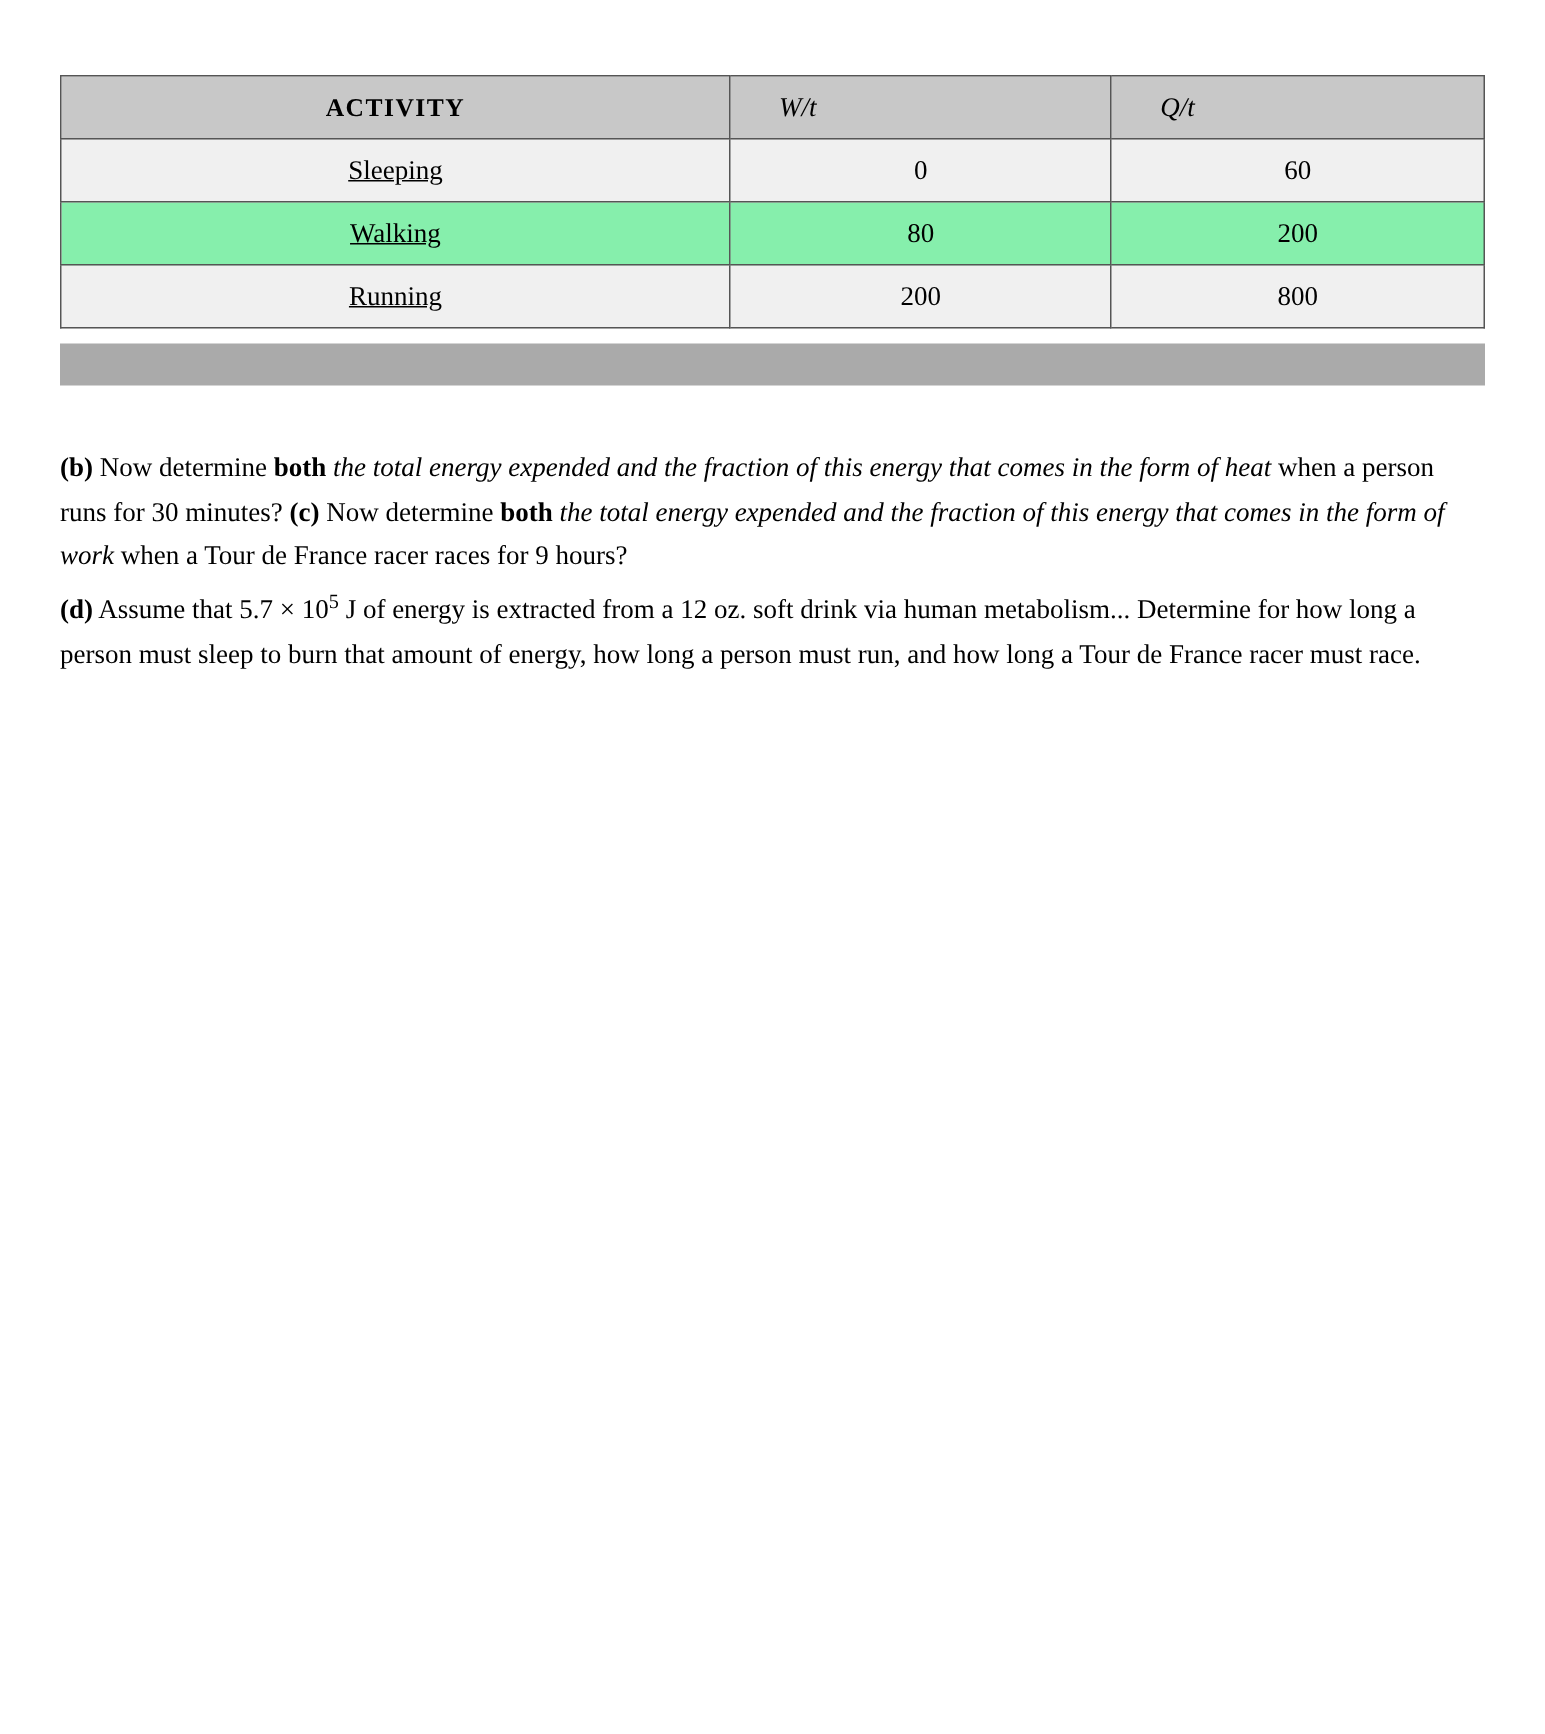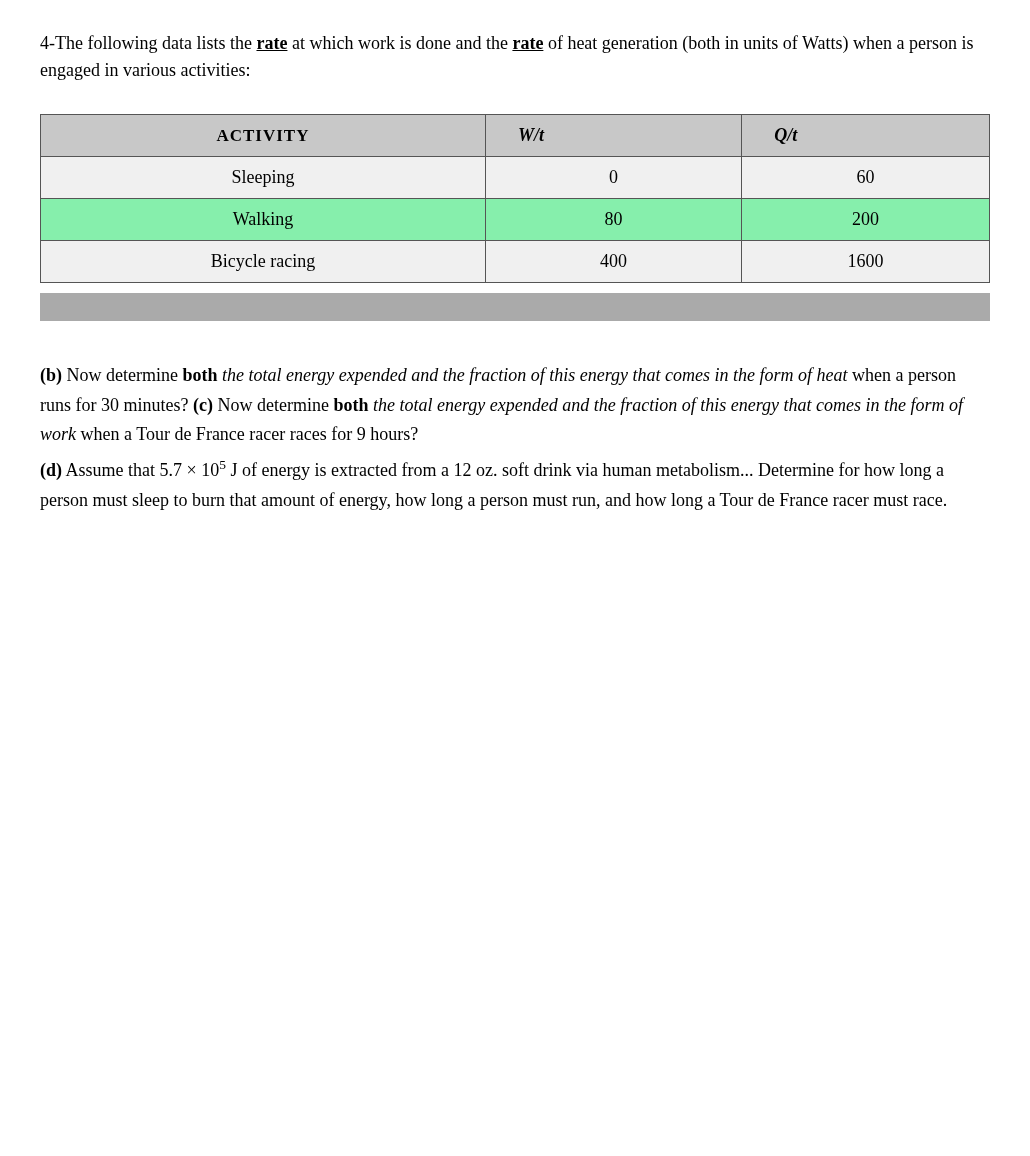--- a/index.html
+++ b/index.html
@@ -53,39 +53,40 @@
 
     table thead th:first-child {
       text-align: center;
       font-weight: bold;
       letter-spacing: 1px;
       font-size: 17px;
     }
 
     table thead th.italic-header {
       font-style: italic;
-      font-weight: bold;
+      font-weight: normal;
     }
 
     table tbody tr {
       background-color: #86efac;
     }
 
     table tbody tr:nth-child(odd) {
       background-color: #f0f0f0;
     }
 
     table tbody td {
       border: 1.5px solid #555;
       padding: 10px 20px;
       text-align: center;
       font-size: 18px;
     }
 
     table tbody td:first-child {
+      text-decoration: underline;
     }
 
     .gray-bar {
       width: 100%;
       height: 28px;
       background-color: #aaaaaa;
       margin: 10px 0 40px 0;
     }
 
     .answers-section {
@@ -107,23 +108,20 @@
 
     sup {
       font-size: 0.75em;
       vertical-align: super;
     }
   </style>
 </head>
 <body>
 
 <div>
-  <div class="question-text">
-    <span>4-</span><span>The following data lists the <u>rate</u> at which work is done and the <u>rate</u> of heat generation (both in units of Watts) when a person is engaged in various activities:</span>
-  </div>
 
   <div class="table-container">
     <table>
       <thead>
         <tr>
           <th>ACTIVITY</th>
           <th class="italic-header"><em>W/t</em></th>
           <th class="italic-header"><em>Q/t</em></th>
         </tr>
       </thead>
@@ -132,23 +130,23 @@
           <td>Sleeping</td>
           <td>0</td>
           <td>60</td>
         </tr>
         <tr>
           <td>Walking</td>
           <td>80</td>
           <td>200</td>
         </tr>
         <tr>
-          <td>Bicycle racing</td>
-          <td>400</td>
-          <td>1600</td>
+          <td>Running</td>
+          <td>200</td>
+          <td>800</td>
         </tr>
       </tbody>
     </table>
   </div>
 
   <div class="gray-bar"></div>
 
   <div class="answers-section">
     <p>
       <span class="bold-label">(b)</span>

